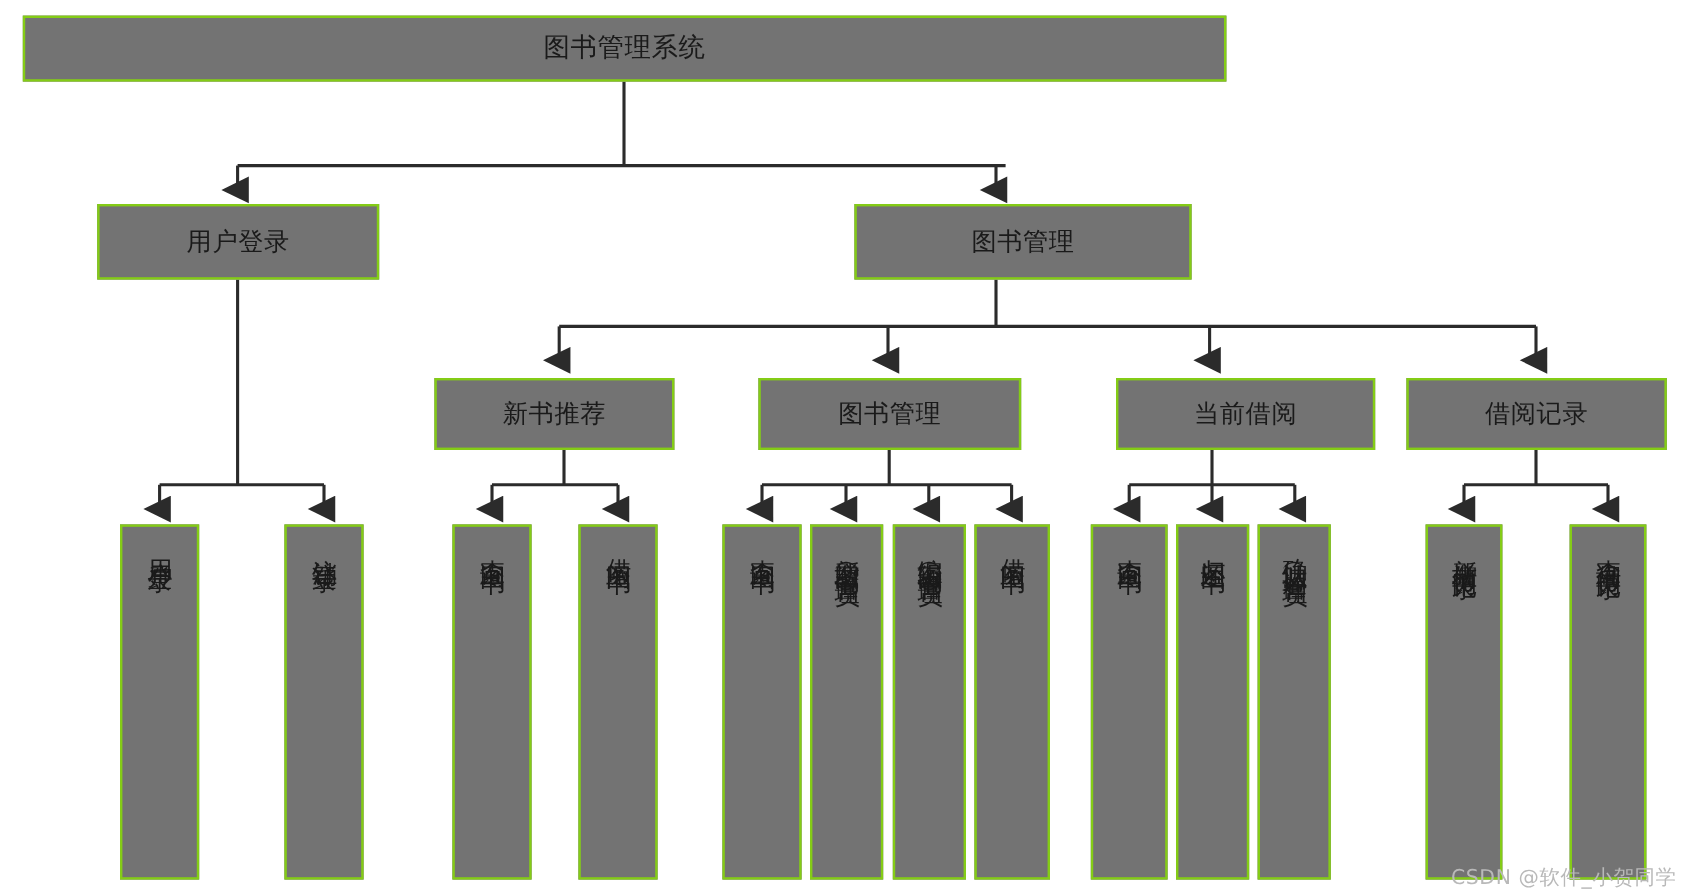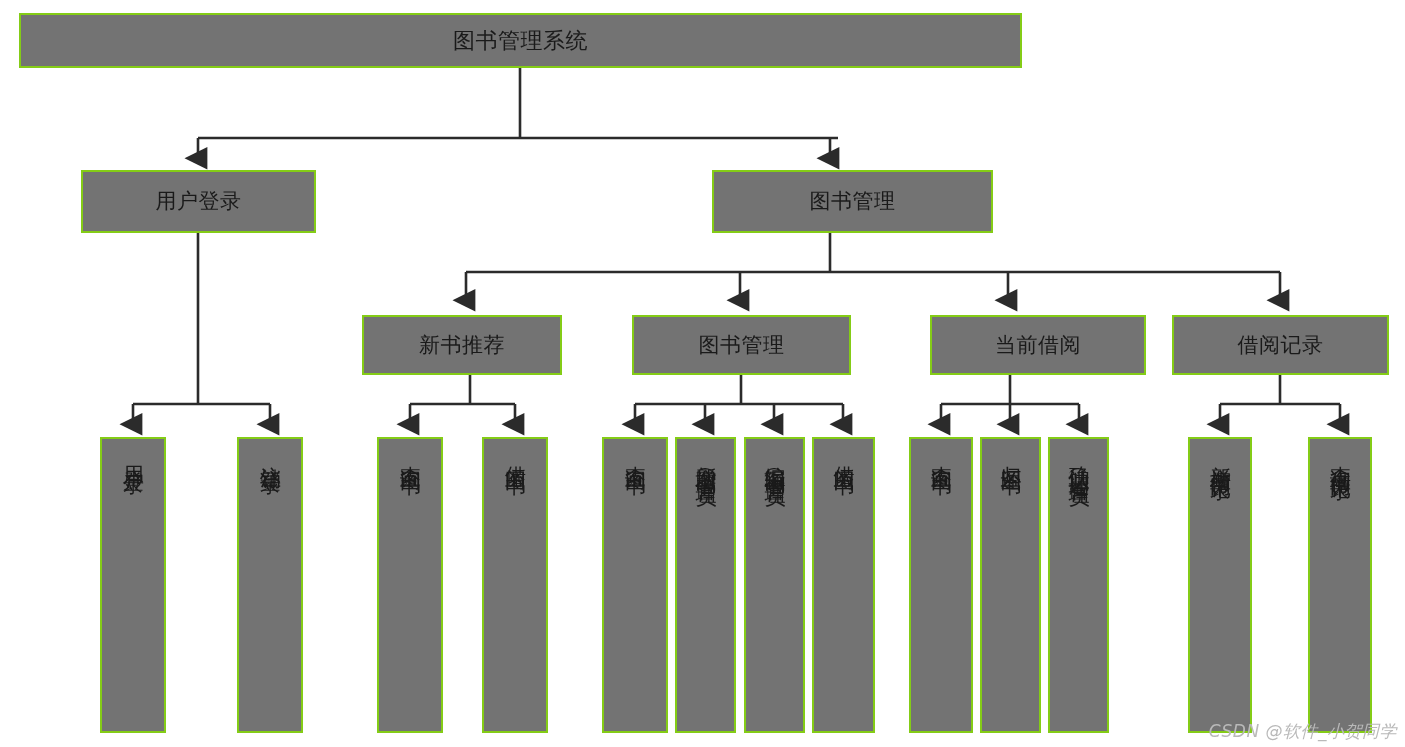--- a/index.html
+++ b/index.html
@@ -57,21 +57,20 @@
   }
   #watermark{
     position:absolute;
     right:8px;bottom:4px;
     font-size:17px;
     color:#b9b9b9;
     letter-spacing:0.5px;
     z-index:5;
     white-space:nowrap;
     font-family:"DejaVu Sans","Liberation Sans",sans-serif;
-    font-style:italic;
   }
 </style>
 </head>
 <body>
 
 <div id="diagram-root">
 
   <svg id="edges" viewBox="0 0 1405 747">
     <defs>
       <marker id="arrow" markerWidth="10" markerHeight="10" refX="4.2" refY="4" orient="auto" markerUnits="strokeWidth">

